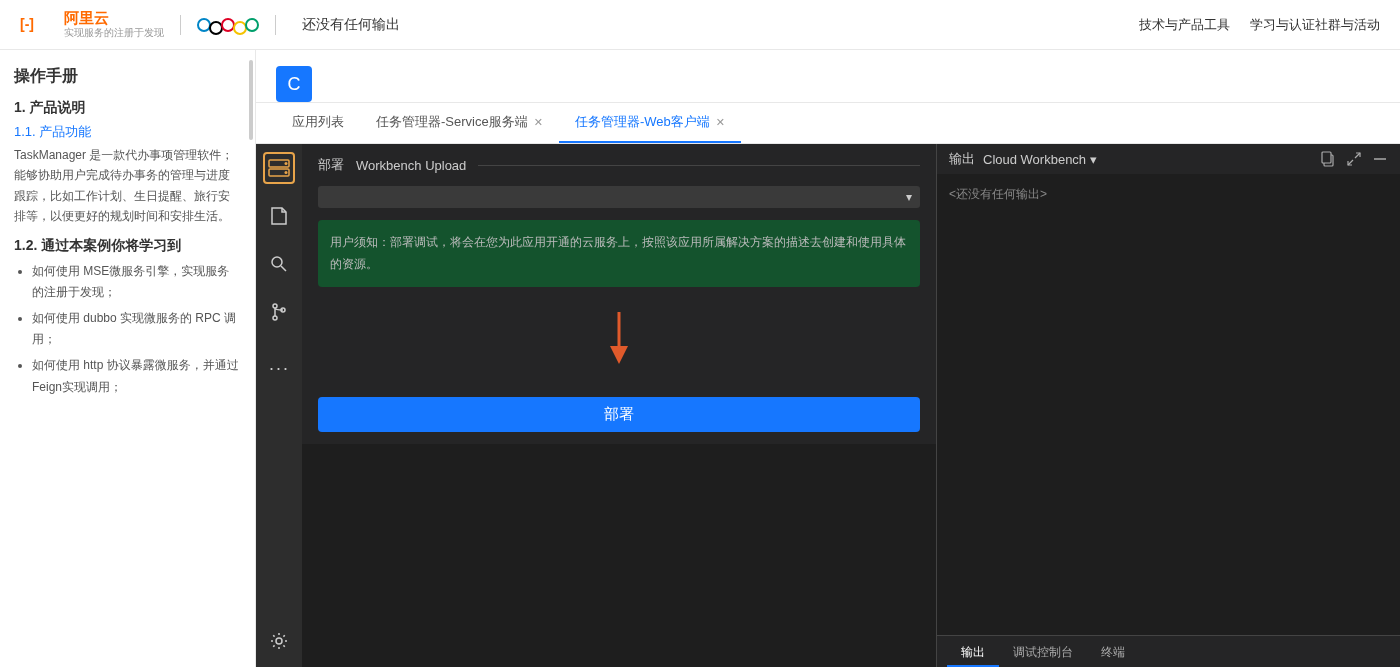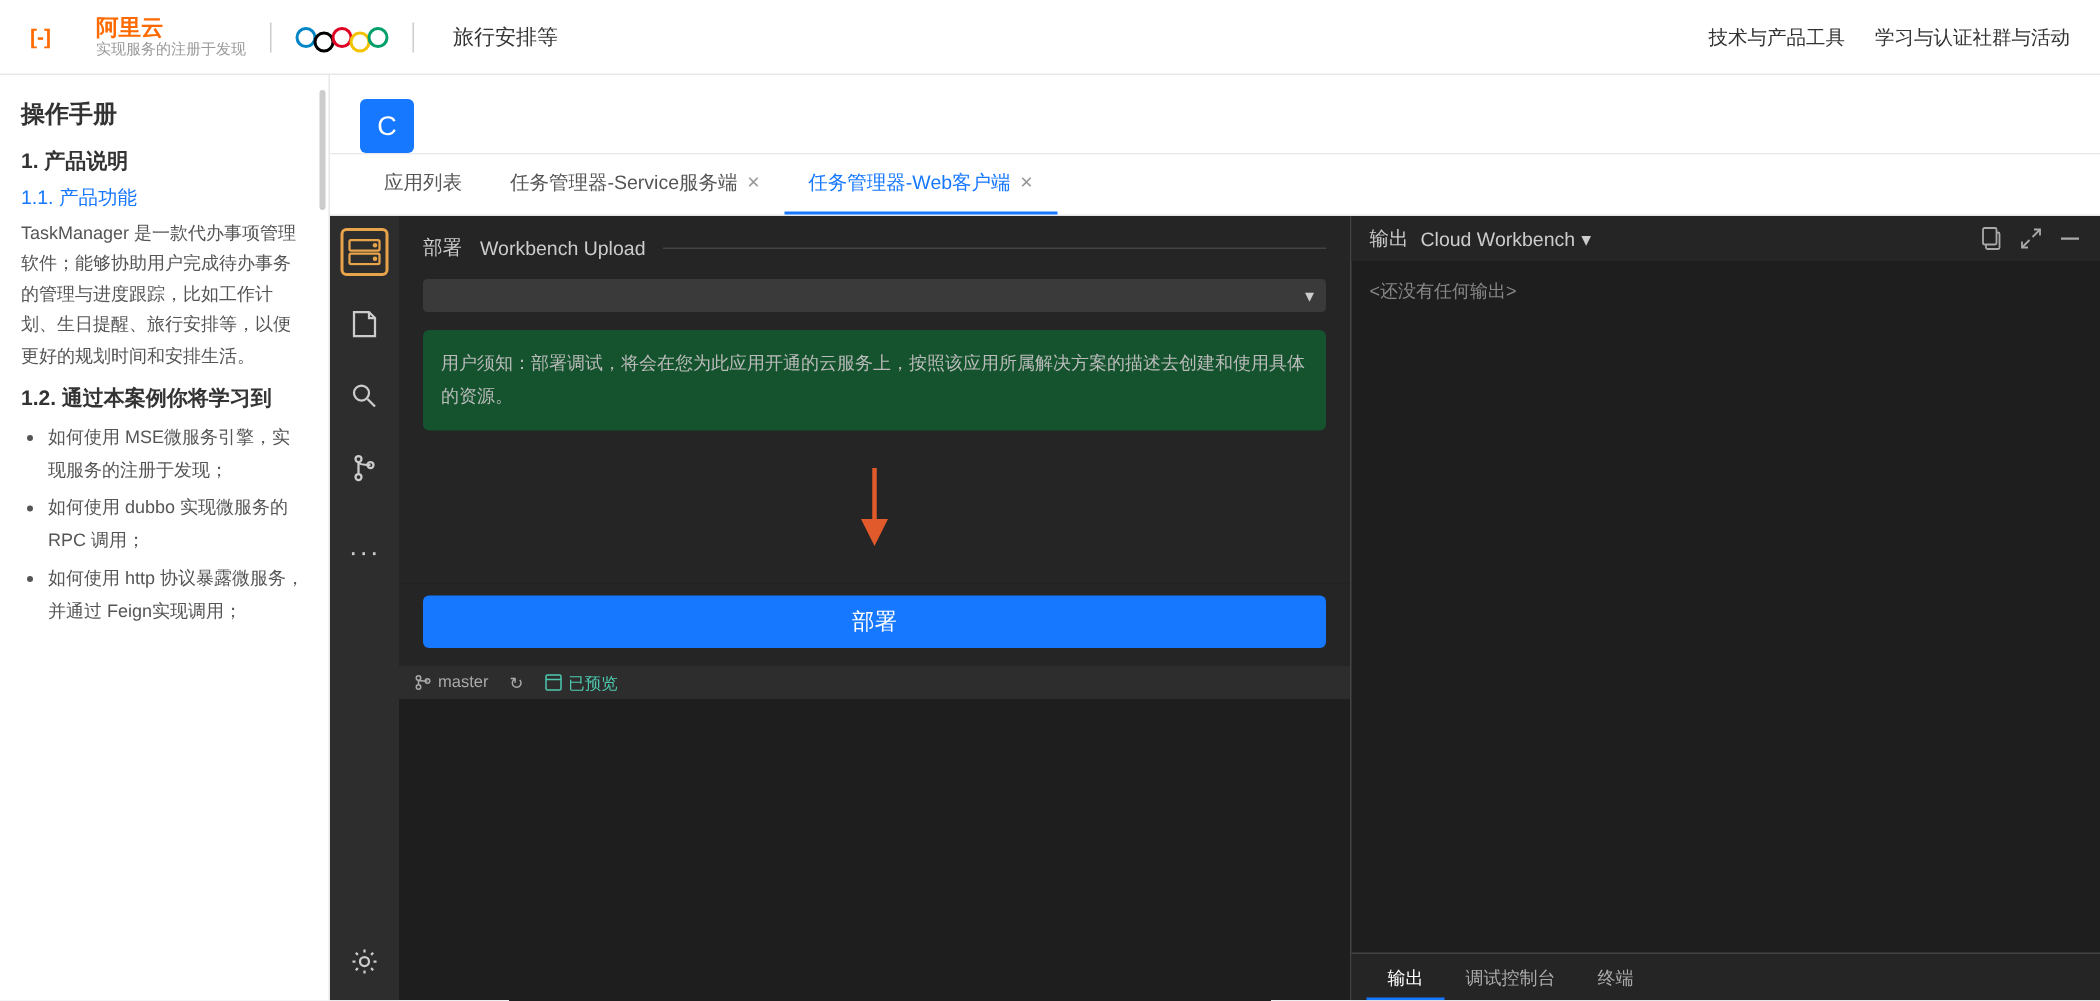--- a/index.html
+++ b/index.html
@@ -67,21 +67,21 @@
 
     
     .main-layout {
       display: flex;
       flex: 1;
       overflow: hidden;
     }
 
     
     .left-sidebar {
-      width: 220px;
+      width: 256px;
       background: #fff;
       border-right: 1px solid #e8e8e8;
       padding: 16px 14px;
       overflow-y: auto;
       flex-shrink: 0;
       position: relative;
     }
     .sidebar-scrollbar {
       position: absolute;
       right: 2px;
@@ -456,21 +456,21 @@
     <div class="divider-v"></div>
 
     <div class="olympic-rings">
       <span class="ring" style="border-color:#0085c7;"></span>
       <span class="ring" style="border-color:#000; margin-left:-4px; margin-top:6px;"></span>
       <span class="ring" style="border-color:#df0024; margin-left:-4px;"></span>
       <span class="ring" style="border-color:#f4c300; margin-left:-4px; margin-top:6px;"></span>
       <span class="ring" style="border-color:#009f6b; margin-left:-4px;"></span>
     </div>
     <div class="divider-v"></div>
-    <span class="sub-title">旅行安排等</span>
+    <span class="sub-title">还没有任何输出</span>
   </div>
   <div class="top-header-right">
     <span class="nav-link">技术与产品工具</span>
     <span class="nav-link">学习与认证社群与活动</span>
   </div>
 </div>
 
 <div class="main-layout">
 
   <div class="left-sidebar">
@@ -582,41 +582,20 @@
                   </defs>
                   <line x1="30" y1="5" x2="30" y2="48" stroke="#e05a2b" stroke-width="3" marker-end="url(#arrowhead)"></line>
                 </svg>
               </div>
             </div>
 
             <div class="deploy-btn-area">
               <button class="deploy-btn">部署</button>
             </div>
 
-            <div class="status-bar">
-              <div class="status-item">
-                <svg width="12" height="12" viewBox="0 0 12 12">
-                  <circle cx="3" cy="3" r="1.5" fill="none" stroke="#aaa" stroke-width="1"></circle>
-                  <circle cx="3" cy="9" r="1.5" fill="none" stroke="#aaa" stroke-width="1"></circle>
-                  <circle cx="9" cy="5" r="1.5" fill="none" stroke="#aaa" stroke-width="1"></circle>
-                  <path d="M3 4.5v3M3 4.5 Q3 5 9 5" fill="none" stroke="#aaa" stroke-width="1"></path>
-                </svg>
-                <span>master</span>
-              </div>
-              <div class="status-item">
-                <span>↻</span>
-              </div>
-              <div class="status-item">
-                <svg width="12" height="12" viewBox="0 0 12 12">
-                  <rect x="1" y="1" width="10" height="10" rx="1" fill="none" stroke="#4ec9b0" stroke-width="1"></rect>
-                  <line x1="1" y1="4" x2="11" y2="4" stroke="#4ec9b0" stroke-width="1"></line>
-                </svg>
-                <span class="preview-link">已预览</span>
-              </div>
-            </div>
           </div>
         </div>
       </div>
 
       <div class="ide-right">
 
         <div class="output-header">
           <div class="output-title-area">
             <span>输出</span>
             <div class="output-dropdown">

